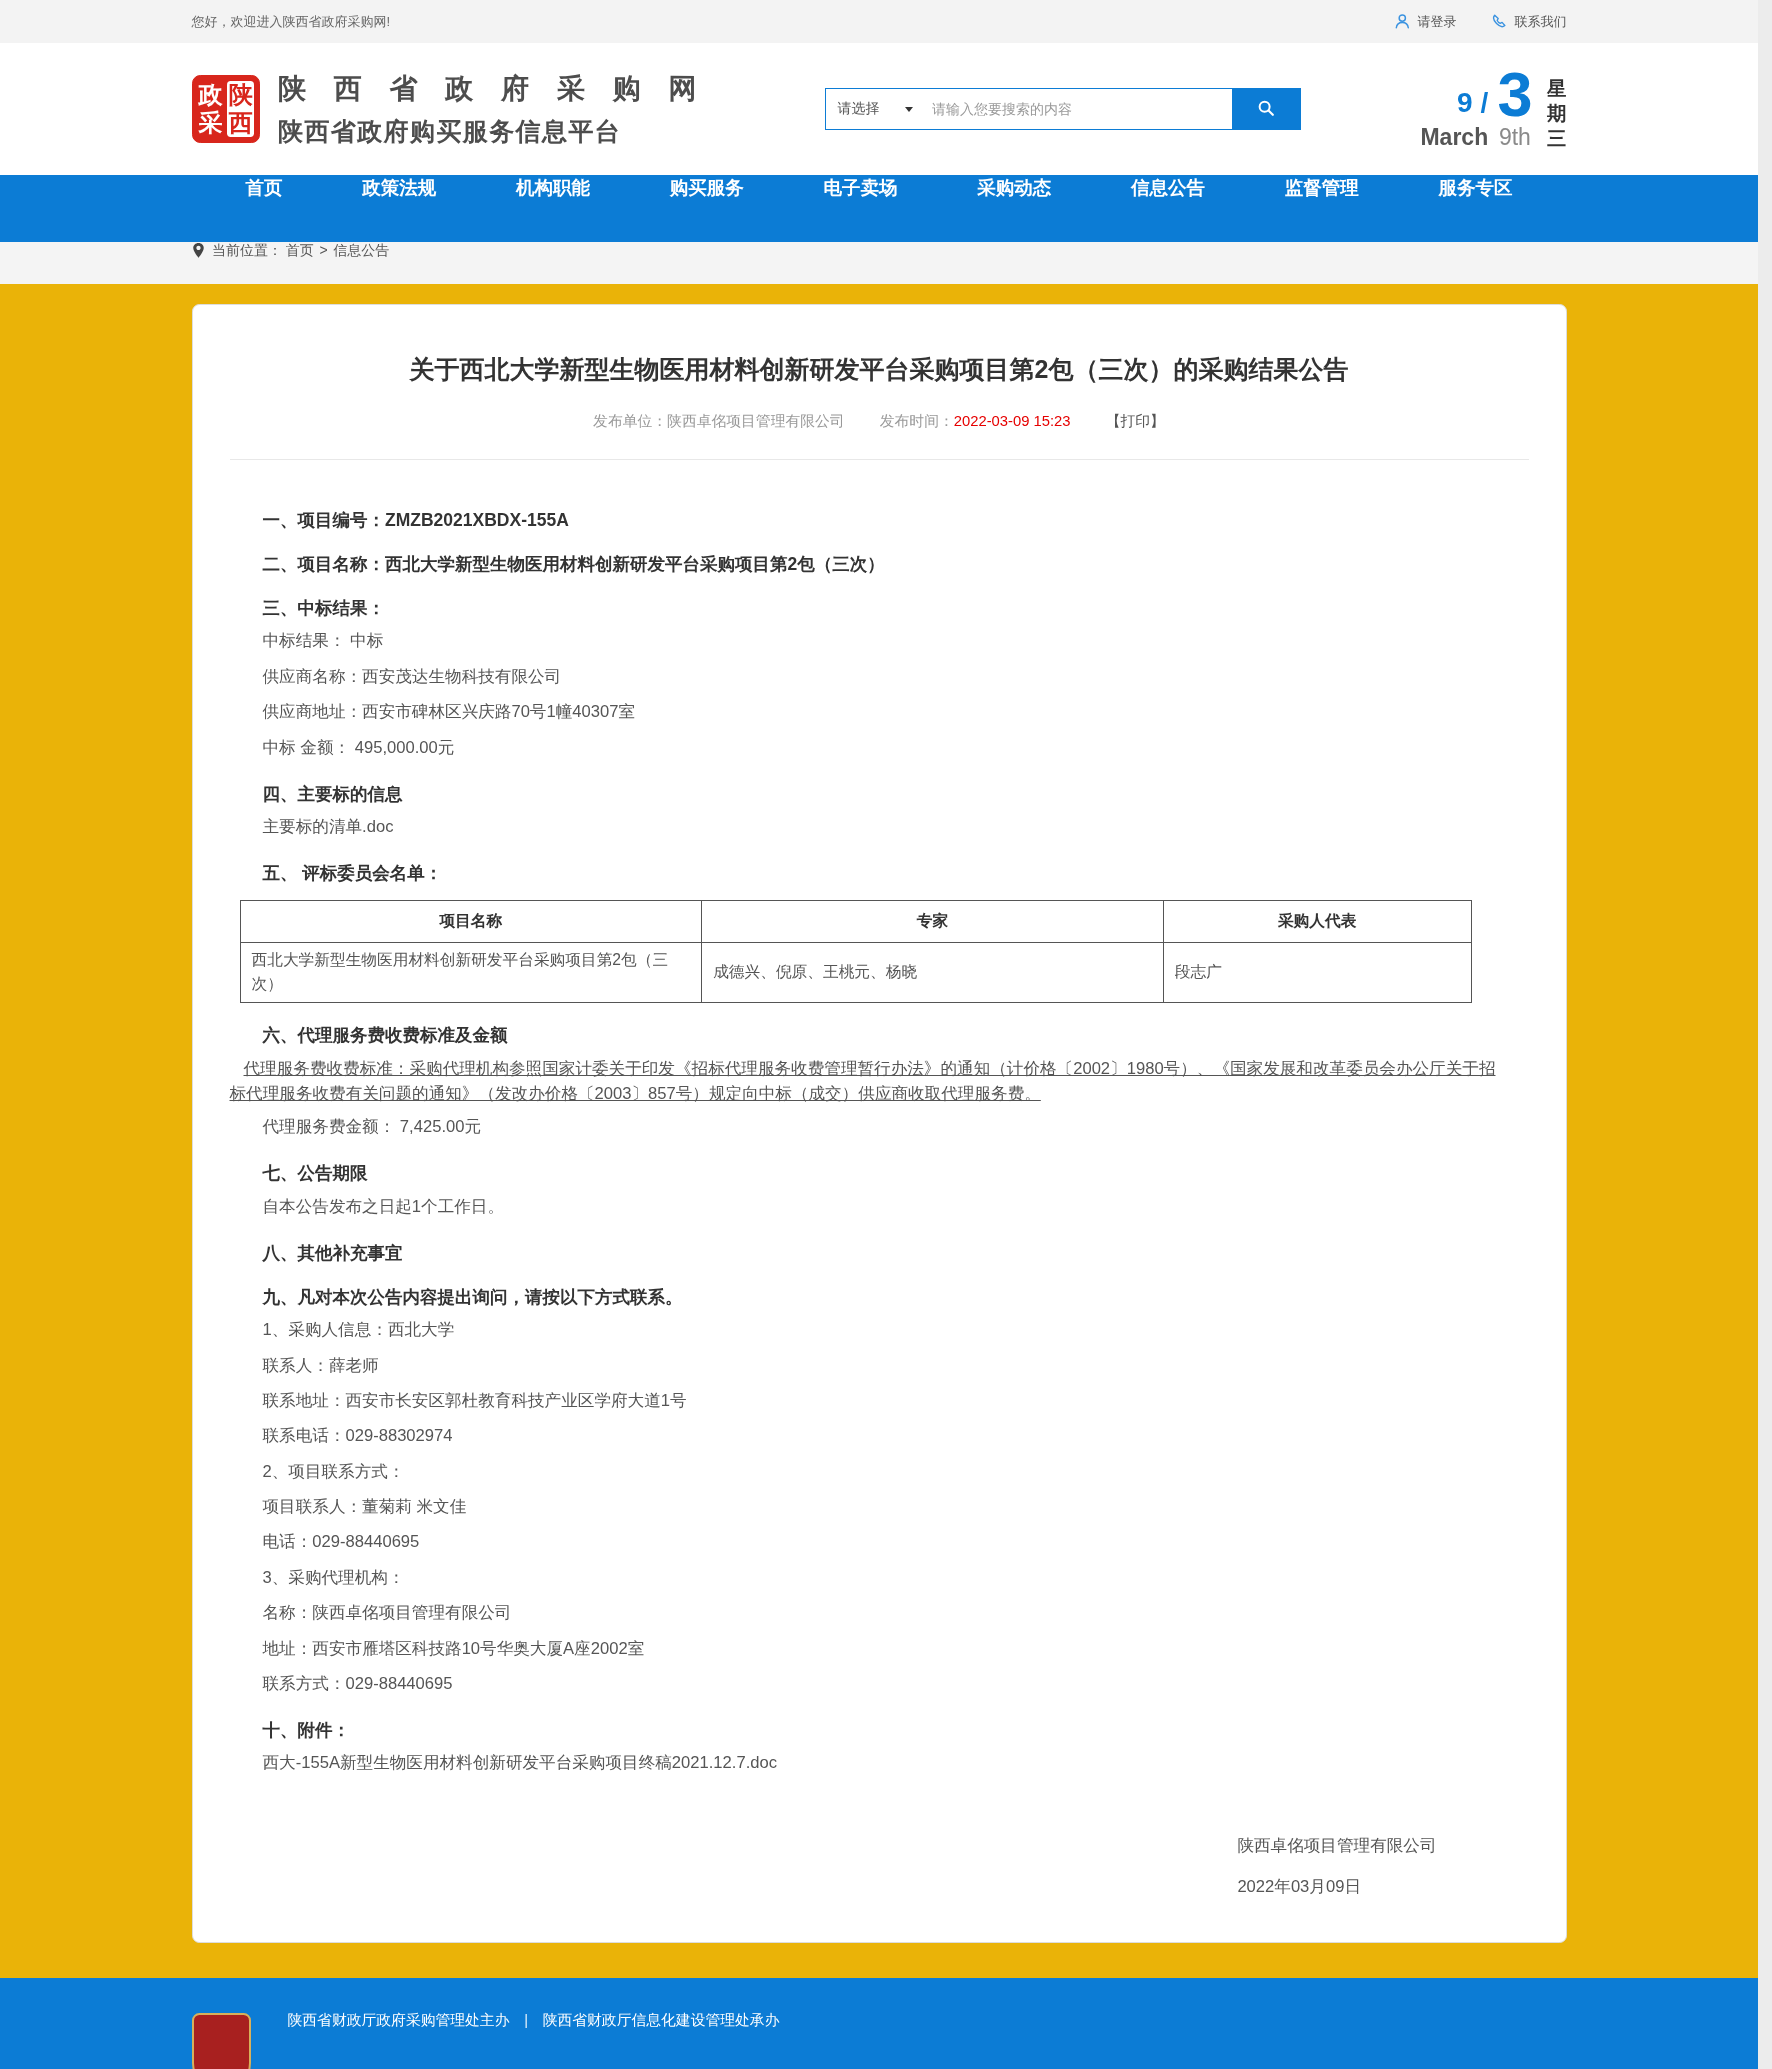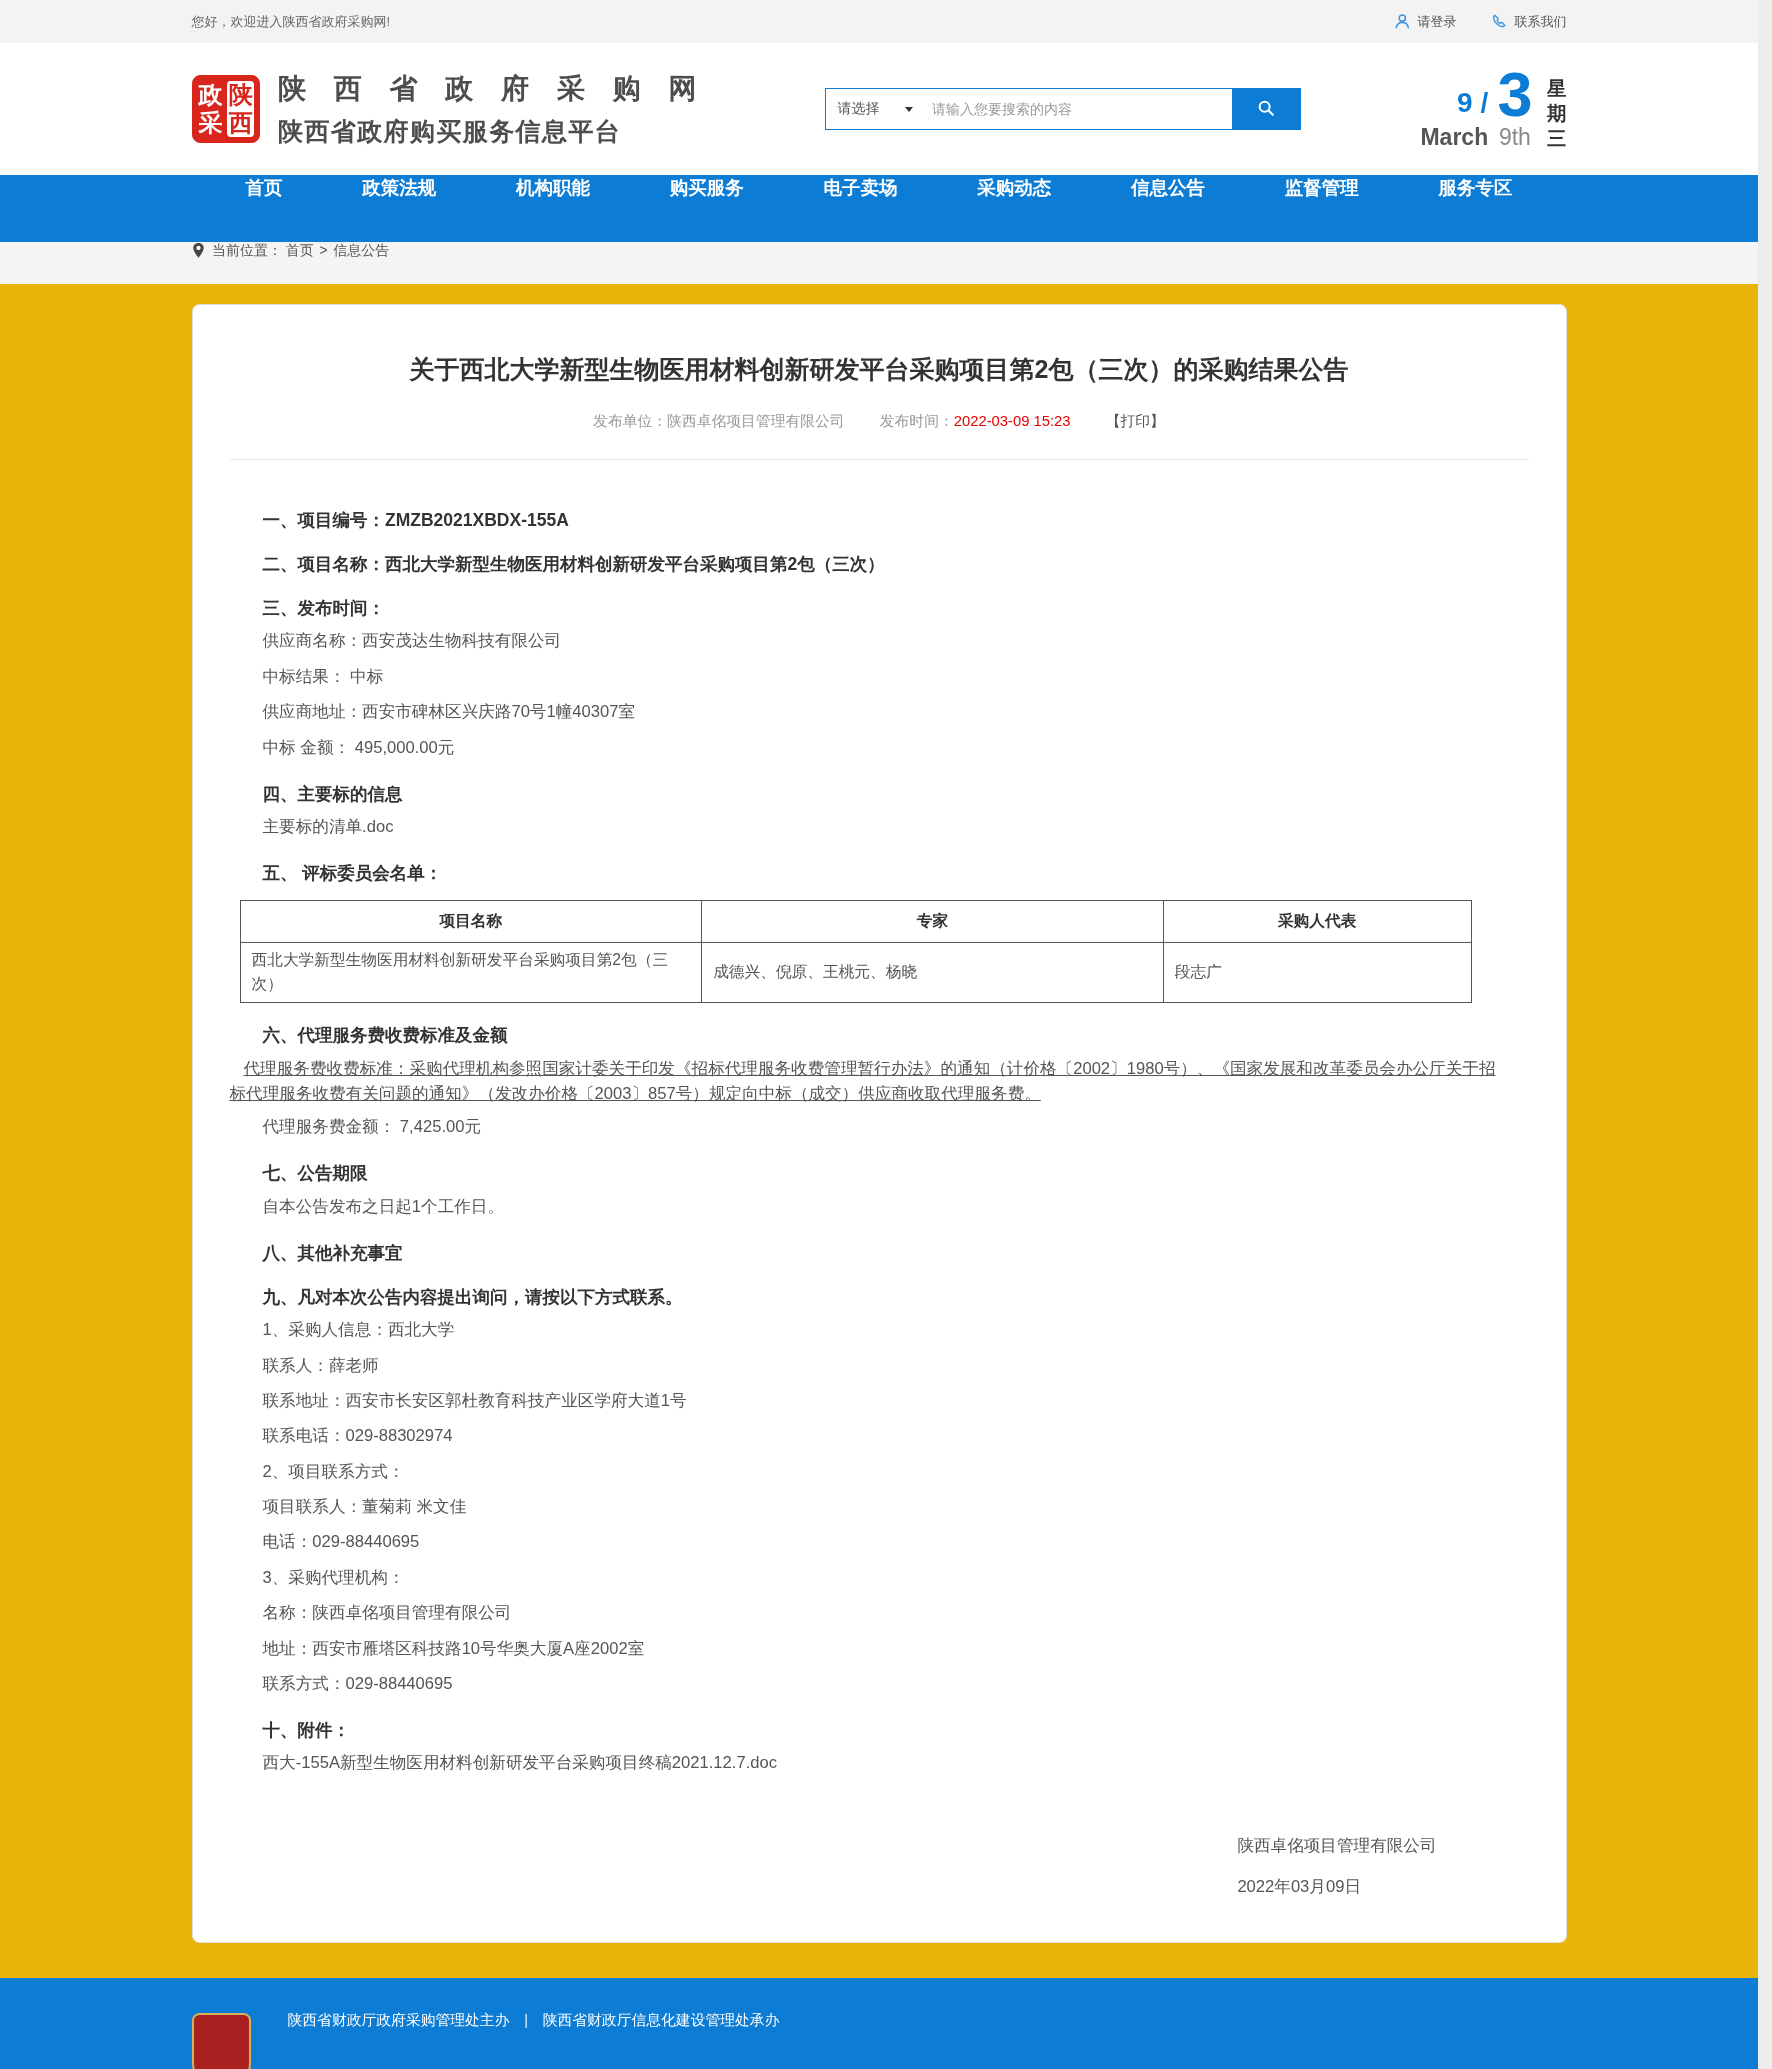--- a/index.html
+++ b/index.html
@@ -223,23 +223,23 @@
         </div>
 
         <div class="divider"></div>
 
         <div class="article">
 
           <div class="sec-h">一、项目编号：ZMZB2021XBDX-155A</div>
 
           <div class="sec-h">二、项目名称：西北大学新型生物医用材料创新研发平台采购项目第2包（三次）</div>
 
-          <div class="sec-h">三、发布时间：</div>
+          <div class="sec-h">三、中标结果：</div>
+          <div class="line">中标结果： 中标</div>
           <div class="line">供应商名称：西安茂达生物科技有限公司</div>
-          <div class="line">中标结果： 中标</div>
           <div class="line">供应商地址：西安市碑林区兴庆路70号1幢40307室</div>
           <div class="line">中标 金额：  495,000.00元</div>
 
           <div class="sec-h">四、主要标的信息</div>
           <div class="line">主要标的清单.doc</div>
 
           <div class="sec-h">五、 评标委员会名单：</div>
           <table class="committee">
             <thead>
               <tr>

